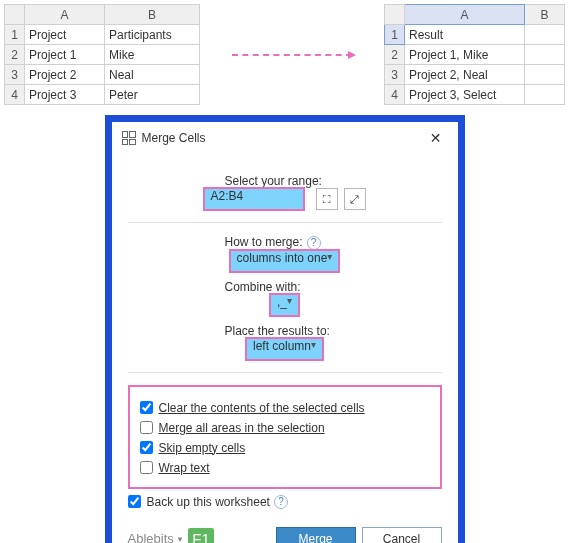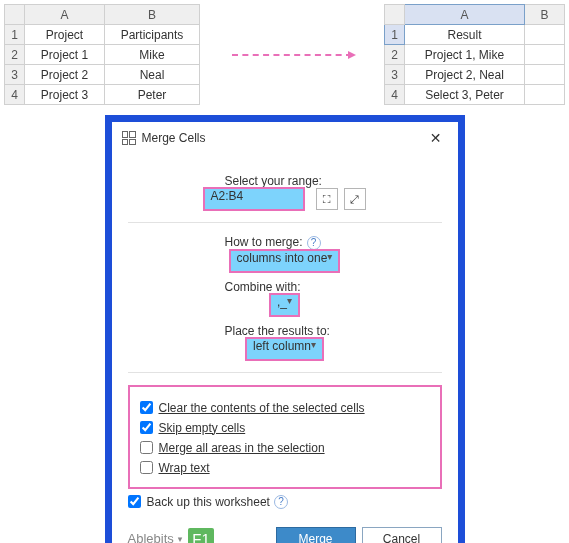--- a/index.html
+++ b/index.html
@@ -1,19 +1,19 @@
 <!DOCTYPE html>
 <html><head>
 <meta charset="utf-8">
 <style>
   * { box-sizing: border-box; font-family: -apple-system, "Segoe UI", Arial, sans-serif; }
   body { margin: 0; padding: 4px; background: #fff; width: 569px; font-size: 12px; color: #333; }
   .top { display: flex; align-items: center; gap: 10px; }
   .sheet { border-collapse: collapse; }
-  .sheet td, .sheet th { border: 1px solid #d0d0d0; height: 20px; font-size: 12px; font-weight: normal; text-align: center; }
+  .sheet td, .sheet th { border: 1px solid #d0d0d0; height: 20px; font-size: 12px; font-weight: normal; text-align: left; }
   .sheet .rowhdr { width: 20px; text-align: center; background: #efefef; color: #555; }
   .sheet .colhdr { text-align: center; background: #efefef; color: #555; }
   .sheet .sel { background: #d9e1f2; border-color: #7aa0c9; }
   .sheet .colA { width: 80px; padding: 0 4px; }
   .sheet .colB { width: 95px; padding: 0 4px; }
   .sheet2 .colA { width: 120px; }
   .sheet2 .colB { width: 40px; }
   .bold { font-weight: 600; }
   .arrow { flex: 1; display: flex; align-items: center; justify-content: center; }
   .arrow-line { border-top: 2px dashed #e96fb8; width: 120px; position: relative; }
@@ -106,21 +106,21 @@
       <td class="colA">Project 1, Mike</td>
       <td class="colB"></td>
     </tr>
     <tr>
       <td class="rowhdr">3</td>
       <td class="colA">Project 2, Neal</td>
       <td class="colB"></td>
     </tr>
     <tr>
       <td class="rowhdr">4</td>
-      <td class="colA">Select 3, Peter</td>
+      <td class="colA">Project 3, Select</td>
       <td class="colB"></td>
     </tr>
   </tbody>
     </table>
 </div>
 
 <div class="dialog">
   <div class="titlebar">
     <div class="ticon">
         <span></span>
@@ -180,26 +180,26 @@
     </div>
 
     <div class="hr"></div>
 
     <div class="checks">
       <label class="check">
         <input type="checkbox" checked="" style="">
           <span>Clear the contents of the selected cells</span>
       </label>
       <label class="check">
+        <input type="checkbox" style="">
+          <span>Merge all areas in the selection</span>
+      </label>
+      <label class="check">
         <input type="checkbox" checked="" style="">
           <span>Skip empty cells</span>
-      </label>
-      <label class="check">
-        <input type="checkbox" style="">
-          <span>Merge all areas in the selection</span>
       </label>
       <label class="check">
         <input type="checkbox" style="">
           <span>Wrap text</span>
       </label>
     </div>
 
     <label class="check backup">
       <input type="checkbox" checked="" style="">
         <span>Back up this worksheet</span>

